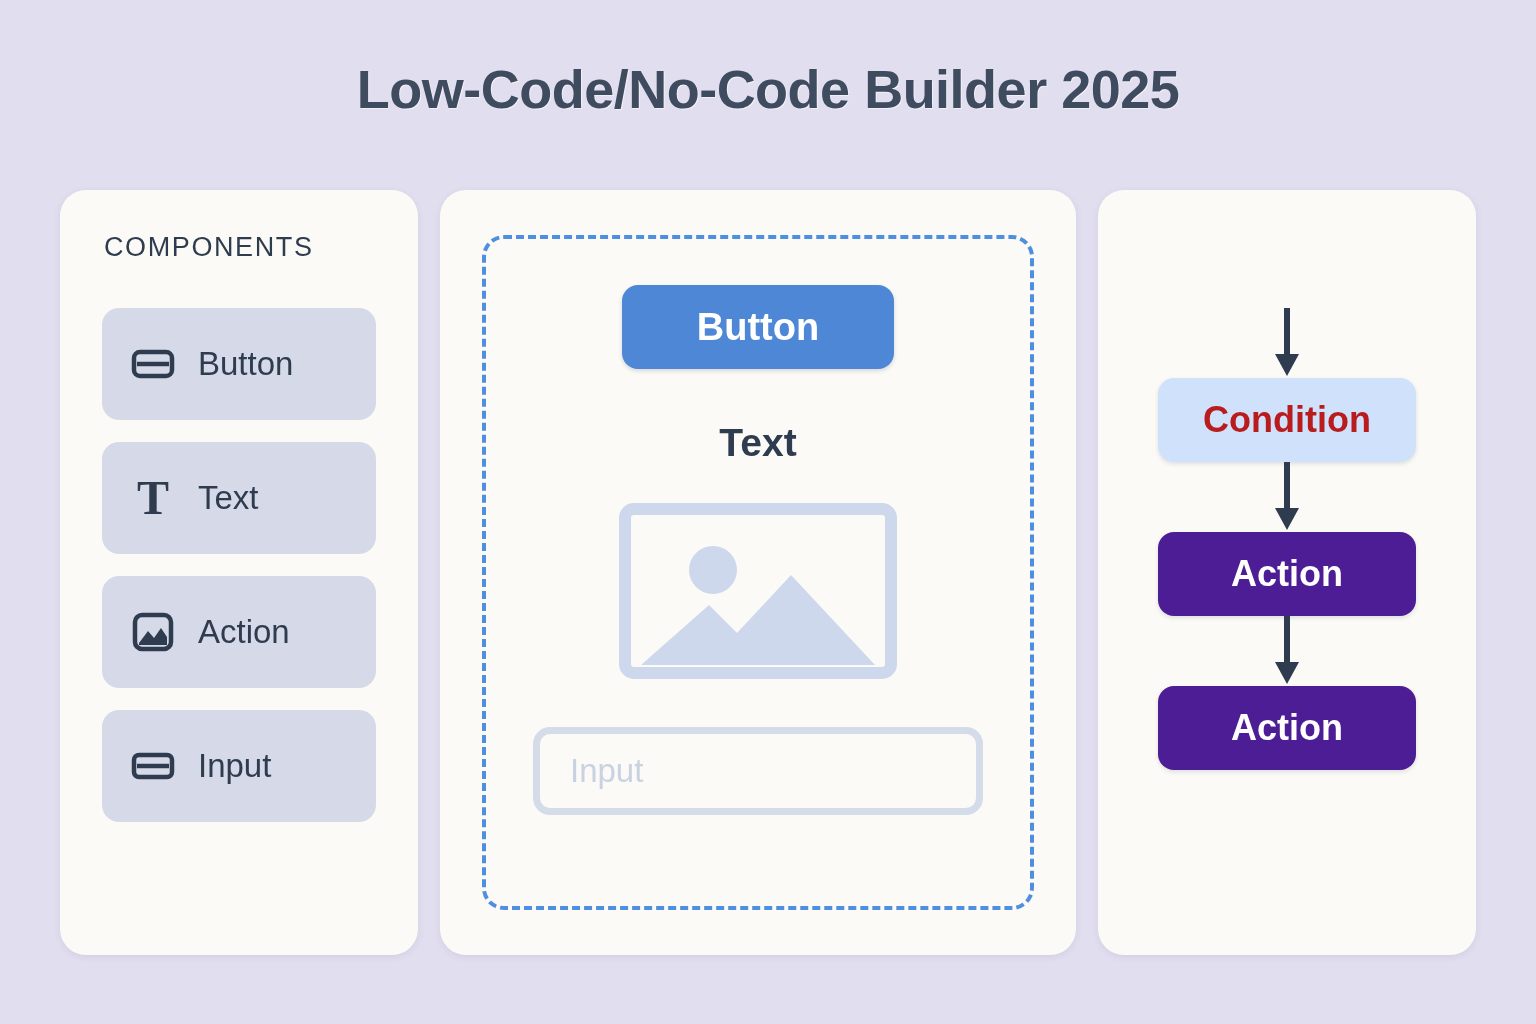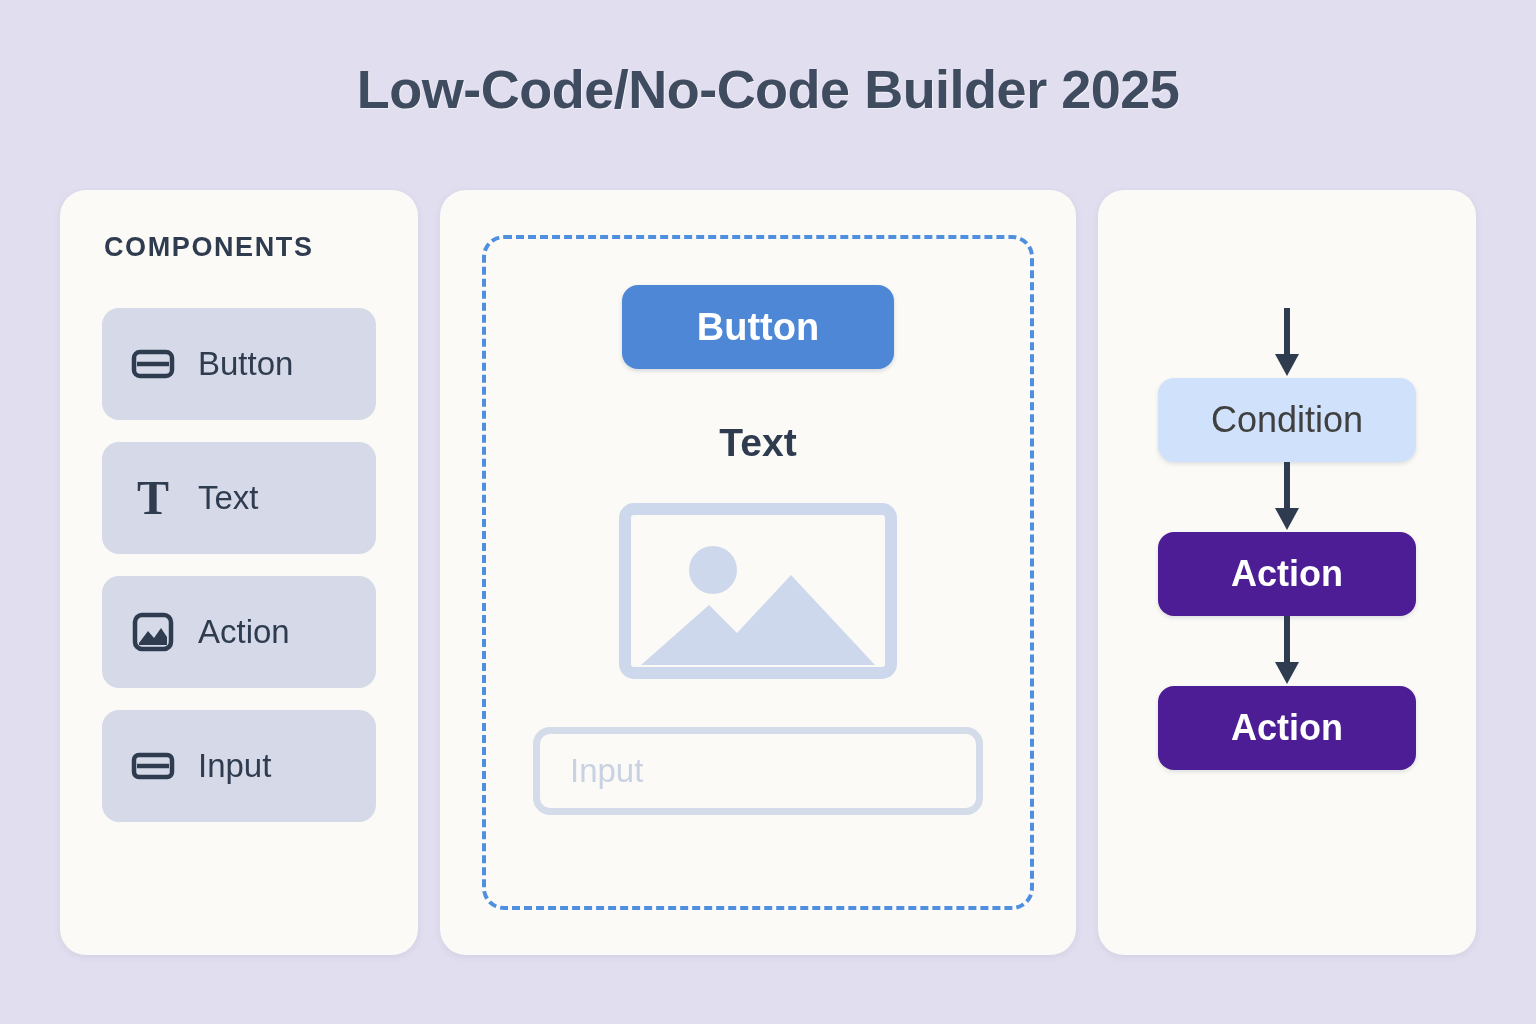--- a/index.html
+++ b/index.html
@@ -42,21 +42,21 @@
   #canvas-panel     { left: 440px;  width: 636px; }
   #automation-panel { left: 1098px; width: 378px; }
 
   .panel-heading {
     position: absolute;
     top: 42px;
     left: 0;
     width: 100%;
     text-align: center;
     font-size: 27px;
-    font-weight: bold;
+    font-weight: normal;
     letter-spacing: 1.6px;
     color: #2f3c50;
   }
   #components-panel .panel-heading { text-align: left; padding-left: 44px; width: auto; }
 
   
   #component-list {
     position: absolute;
     top: 118px;
     left: 42px;
@@ -169,21 +169,21 @@
     display: flex;
     align-items: center;
     justify-content: center;
     font-size: 36px;
     font-weight: bold;
     box-sizing: border-box;
     cursor: pointer;
     box-shadow: 0 2px 4px rgba(40,60,100,0.14);
   }
   .flow-node.trigger   { background: #6a6ee0; color: #ffffff; }
-  .flow-node.condition { background: #d0e2fb; color: #404040; font-weight: normal; }
+  .flow-node.condition { background: #d0e2fb; color: #b91c1c; font-weight: bold; }
   .flow-node.action    { background: #4c1d95; color: #ffffff; }
 
   .flow-arrow {
     height: 70px;
     width: 40px;
     display: block;
   }
 </style>
 </head>
 <body>

